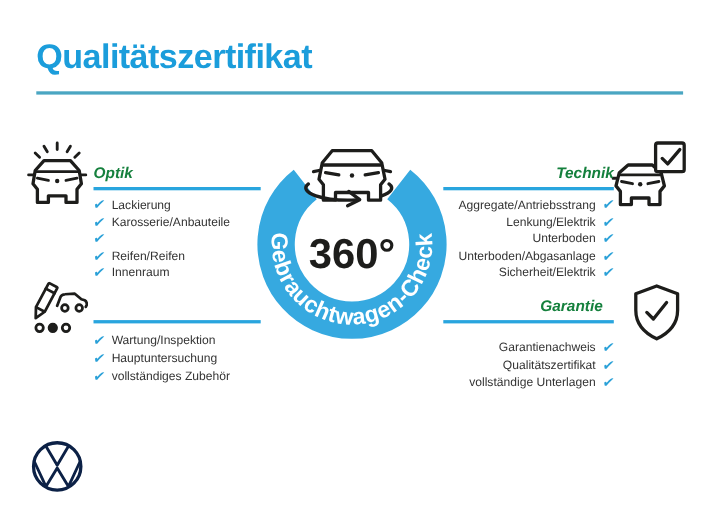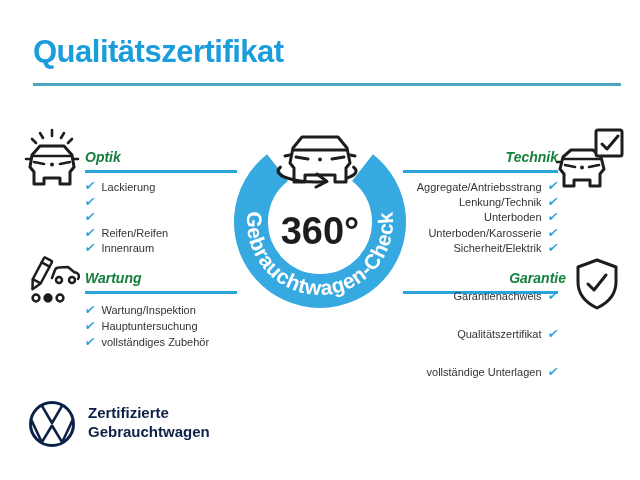--- a/index.html
+++ b/index.html
@@ -64,20 +64,21 @@
   </svg>
   <div class="sec-head" style="left:85px;top:149px;">Optik</div>
   <div class="sec-rule" style="left:85px;top:170px;width:152px;"></div>
   <div class="list" style="left:85px;top:179px;">
     <div class="item">
       <span class="chk">✔</span>
       <span>Lackierung</span>
       </div>
     <div class="item">
       <span class="chk">✔</span>
+      <span>Karosserie/Anbauteile</span>
       </div>
     <div class="item">
       <span class="chk">✔</span>
       </div>
     <div class="item">
       <span class="chk">✔</span>
       <span>Reifen/Reifen</span>
       </div>
     <div class="item">
       <span class="chk">✔</span>
@@ -95,29 +96,29 @@
     </g>
   </svg>
   <div class="sec-head right" style="right:82px;top:149px;">Technik</div>
   <div class="sec-rule" style="left:403px;top:170px;width:155px;"></div>
   <div class="list rightside" style="right:82px;top:179px;">
     <div class="item">
       <span>Aggregate/Antriebsstrang</span>
       <span class="chk">✔</span>
       </div>
     <div class="item">
-      <span>Lenkung/Technik</span>
+      <span>Lenkung/Elektrik</span>
       <span class="chk">✔</span>
       </div>
     <div class="item">
       <span>Unterboden</span>
       <span class="chk">✔</span>
       </div>
     <div class="item">
-      <span>Unterboden/Karosserie</span>
+      <span>Unterboden/Abgasanlage</span>
       <span class="chk">✔</span>
       </div>
     <div class="item">
       <span>Sicherheit/Elektrik</span>
       <span class="chk">✔</span>
       </div>
   </div>
 
   <svg class="icon-svg" style="left:22px;top:256px;" width="58" height="60" viewBox="0 0 58 60">
     <g stroke="#1d1d1b" stroke-width="2.5" fill="none" stroke-linecap="round" stroke-linejoin="round">
@@ -131,21 +132,20 @@
         <circle cx="37" cy="24" r="3"></circle>
         <circle cx="50" cy="24" r="3"></circle>
       </g>
       <g>
         <circle cx="14" cy="42" r="3.4"></circle>
         <circle cx="26" cy="42" r="3.4" fill="#1d1d1b"></circle>
         <circle cx="38" cy="42" r="3.4"></circle>
       </g>
     </g>
   </svg>
-  <div class="sec-head" style="left:85px;top:270px;">Wartung</div>
   <div class="sec-rule" style="left:85px;top:291px;width:152px;"></div>
   <div class="list tall" style="left:85px;top:302px;">
     <div class="item">
       <span class="chk">✔</span>
       <span>Wartung/Inspektion</span>
       </div>
     <div class="item">
       <span class="chk">✔</span>
       <span>Hauptuntersuchung</span>
       </div>
@@ -154,23 +154,23 @@
       <span>vollständiges Zubehör</span>
       </div>
   </div>
 
   <svg class="icon-svg" style="left:574px;top:258px;" width="46" height="52" viewBox="0 0 46 52">
     <g stroke="#1d1d1b" stroke-width="3" fill="none" stroke-linecap="round" stroke-linejoin="round">
       <path d="M 23 2 L 42 9 V 24 Q 42 41 23 50 Q 4 41 4 24 V 9 Z"></path>
       <path d="M 14 26 L 20 32 L 32 17"></path>
     </g>
   </svg>
-  <div class="sec-head right" style="right:74px;top:270px;margin-left:16px;">Garantie</div>
+  <div class="sec-head right" style="right:92px;top:270px;margin-left:16px;">Garantie</div>
   <div class="sec-rule" style="left:403px;top:291px;width:155px;"></div>
-  <div class="list tall rightside" style="right:82px;top:288px;gap:22px;">
+  <div class="list tall rightside" style="right:82px;top:308px;">
     <div class="item">
       <span>Garantienachweis</span>
       <span class="chk">✔</span>
       </div>
     <div class="item">
       <span>Qualitätszertifikat</span>
       <span class="chk">✔</span>
       </div>
     <div class="item">
       <span>vollständige Unterlagen</span>
@@ -178,18 +178,14 @@
       </div>
   </div>
 
   <svg class="icon-svg" style="left:27px;top:399px;" width="50" height="50" viewBox="0 0 50 50">
     <g stroke="#0C2146" fill="none" stroke-linecap="round" stroke-linejoin="round">
       <circle cx="25" cy="25" r="21.5" stroke-width="3"></circle>
       <path stroke-width="2.6" d="M 14.8 6.7 L 25 24 L 35.2 6.7"></path>
       <path stroke-width="2.6" d="M 4.4 21 L 14.8 43.3 L 25 26.5 L 35.2 43.3 L 45.6 21"></path>
     </g>
   </svg>
-  <div class="footer-text">
-    <div>Zertifizierte</div>
-    <div>Gebrauchtwagen</div>
-  </div>
 
 </div>
 
 </body></html>

